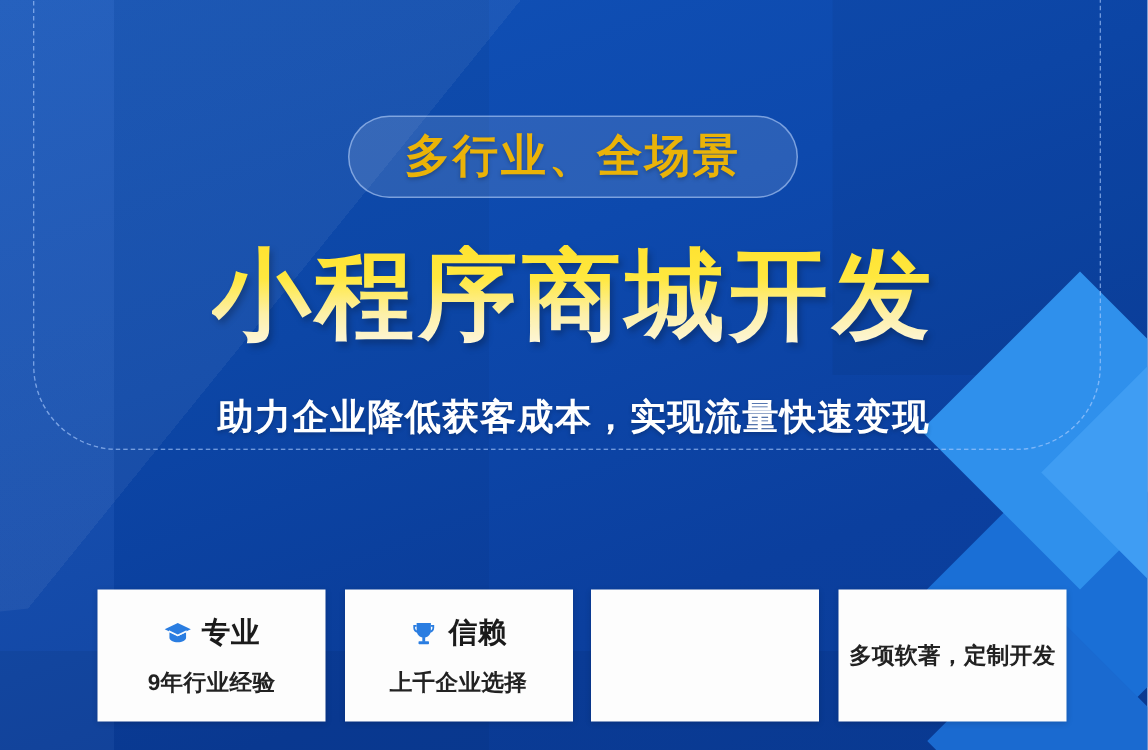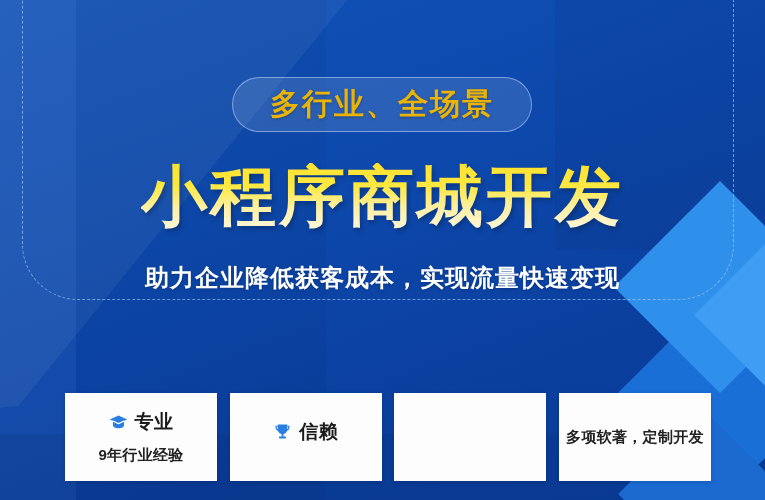--- a/index.html
+++ b/index.html
@@ -285,20 +285,21 @@
           <svg width="19" height="19" viewBox="0 0 24 24" aria-hidden="true">
             <path d="M6 3 H18 V9 C18 12.6 15.4 15.2 12 15.2 C8.6 15.2 6 12.6 6 9 Z" fill="#2a7de1"></path>
             <path d="M6 4.6 H3.2 V7 C3.2 9.4 4.8 10.9 6.8 11.1 L6.4 9.3 C5.4 9.1 4.7 8.2 4.7 7 V6.1 H6 Z" fill="#2a7de1"></path>
             <path d="M18 4.6 H20.8 V7 C20.8 9.4 19.2 10.9 17.2 11.1 L17.6 9.3 C18.6 9.1 19.3 8.2 19.3 7 V6.1 H18 Z" fill="#2a7de1"></path>
             <rect x="10.8" y="14.8" width="2.4" height="4" fill="#2a7de1"></rect>
             <rect x="7.6" y="18.4" width="8.8" height="2.4" rx="0.6" fill="#2a7de1"></rect>
           </svg>
         </span>
         <span class="card-title">信赖</span>
       </div>
+      <div class="card-desc">上千企业选择</div>
     </div>
 
     <div class="card">
     </div>
 
     <div class="card">
       <div class="card-desc">多项软著，定制开发</div>
     </div>
 
   </div>

